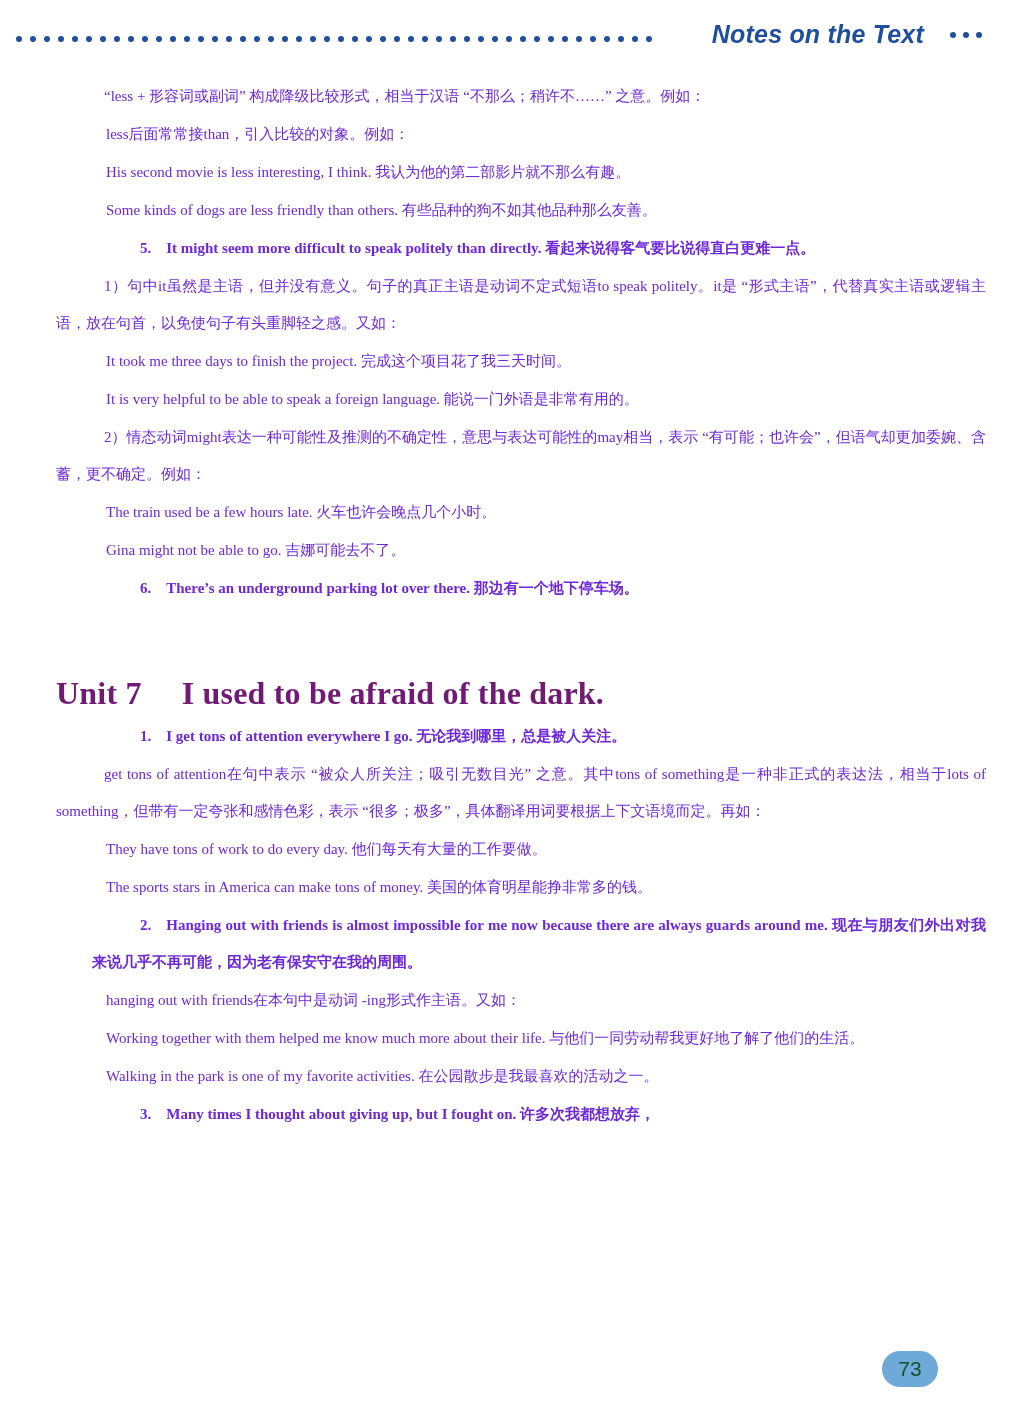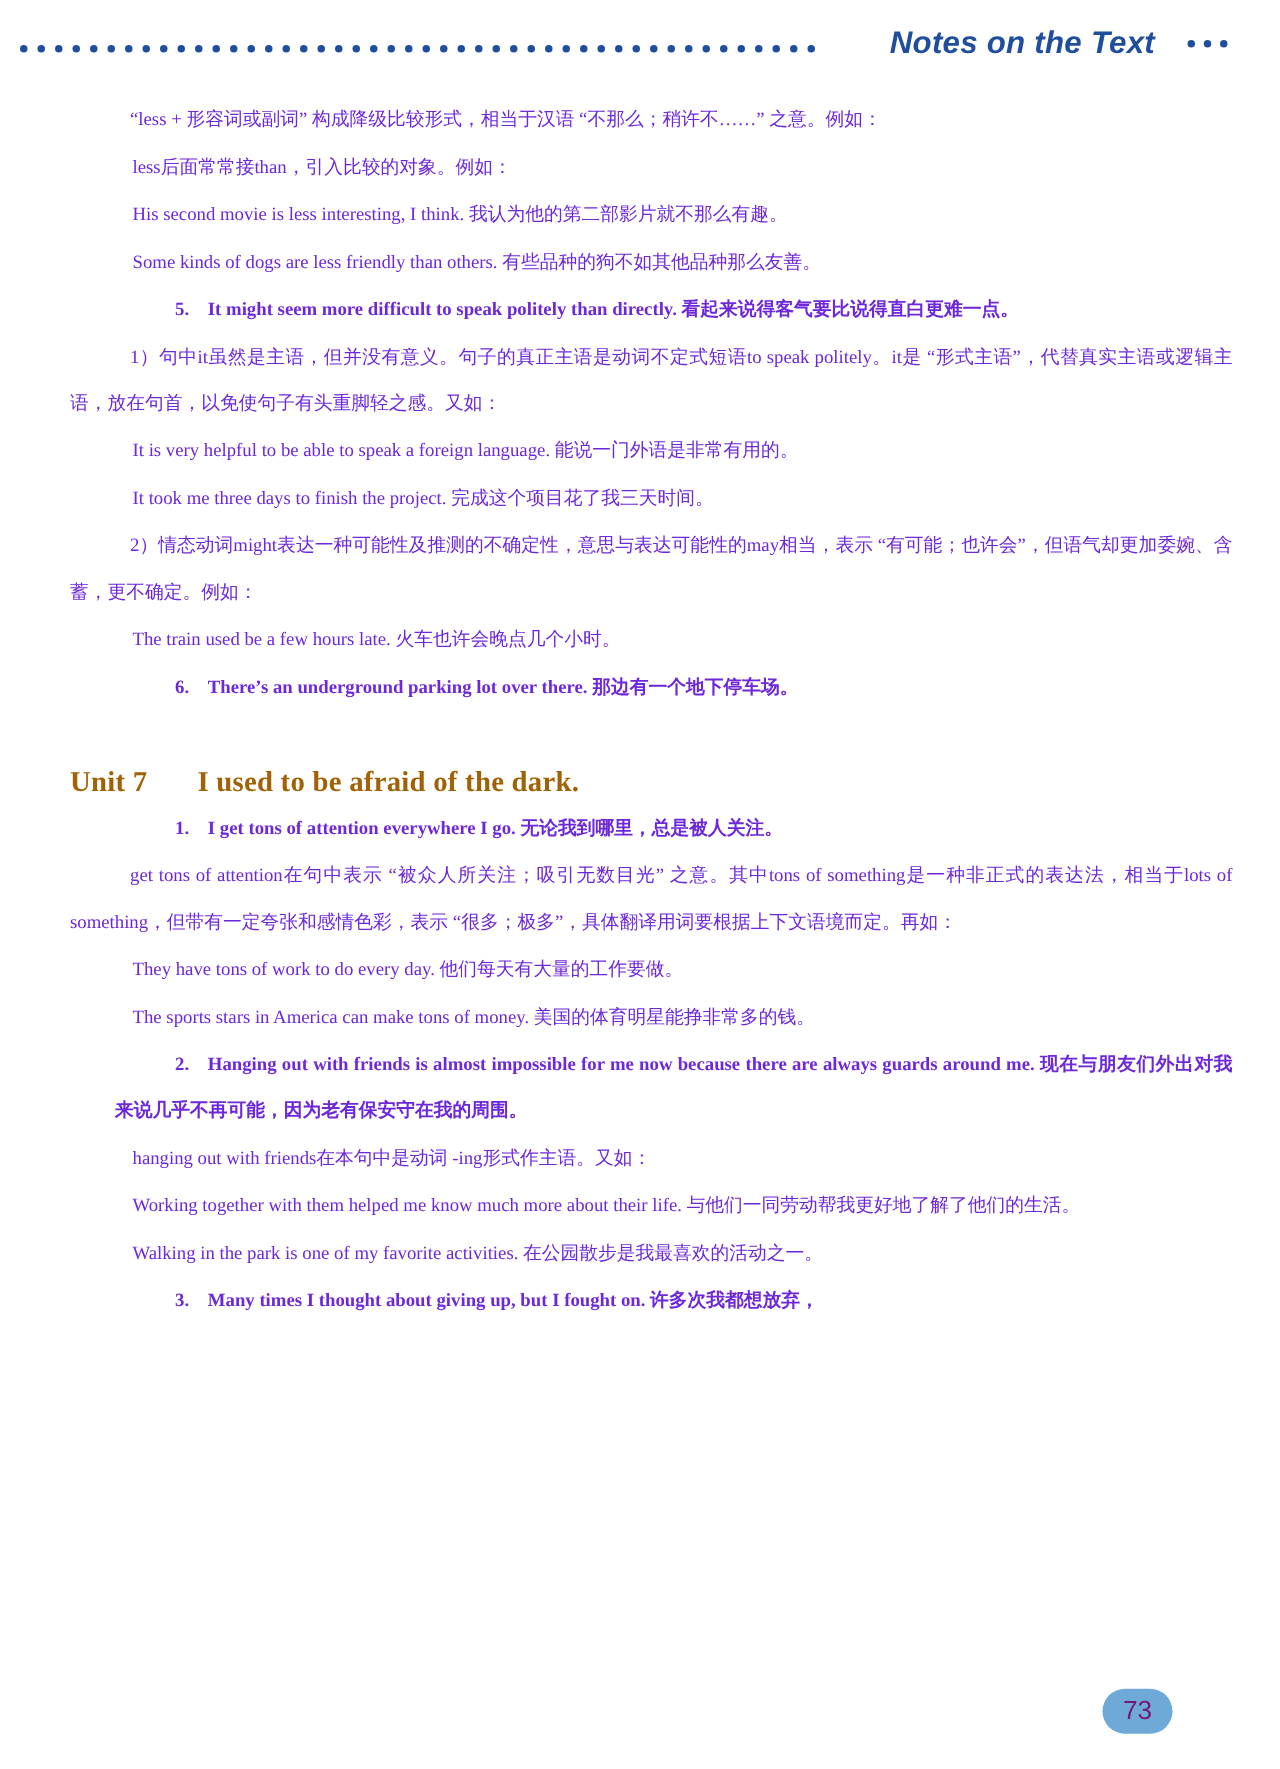--- a/index.html
+++ b/index.html
@@ -95,42 +95,42 @@
   }
   .hang {
     padding-left: 50px;
     text-indent: 0;
   }
   .bold {
     font-weight: bold;
     margin-left: 36px;
   }
   .unit-heading {
-    margin-top: 44px;
+    margin-top: 68px;
     margin-bottom: 6px;
     font-family: "Liberation Serif", serif;
     font-weight: bold;
-    font-size: 23px;
-    color: #a16207;
+    font-size: 32px;
+    color: #701a75;
     letter-spacing: 0.2px;
   }
   .unit-heading .unit-no {
     margin-right: 40px;
   }
 
   
   .page-number {
     position: absolute;
     right: 86px;
     bottom: 28px;
     width: 56px;
     height: 36px;
     border-radius: 18px;
     background: #6ea9d8;
-    color: #701a75;
+    color: #14532d;
     font-family: "Liberation Sans", sans-serif;
     font-size: 21px;
     display: flex;
     align-items: center;
     justify-content: center;
   }
 </style>
 </head>
 <body>
 
@@ -195,25 +195,26 @@
 
   <div class="content">
 
     <p class="indent">“less + 形容词或副词” 构成降级比较形式，相当于汉语 “不那么；稍许不……” 之意。例如：</p>
     <p class="hang">less后面常常接than，引入比较的对象。例如：</p>
     <p class="hang">His second movie is less interesting, I think. 我认为他的第二部影片就不那么有趣。</p>
     <p class="hang">Some kinds of dogs are less friendly than others. 有些品种的狗不如其他品种那么友善。</p>
 
     <p class="indent bold">5. It might seem more difficult to speak politely than directly. 看起来说得客气要比说得直白更难一点。</p>
     <p class="indent">1）句中it虽然是主语，但并没有意义。句子的真正主语是动词不定式短语to speak politely。it是 “形式主语”，代替真实主语或逻辑主语，放在句首，以免使句子有头重脚轻之感。又如：</p>
+    <p class="hang">It took me three days to finish the project. 完成这个项目花了我三天时间。</p>
     <p class="hang">It is very helpful to be able to speak a foreign language. 能说一门外语是非常有用的。</p>
-    <p class="hang">It took me three days to finish the project. 完成这个项目花了我三天时间。</p>
 
     <p class="indent">2）情态动词might表达一种可能性及推测的不确定性，意思与表达可能性的may相当，表示 “有可能；也许会”，但语气却更加委婉、含蓄，更不确定。例如：</p>
     <p class="hang">The train used be a few hours late. 火车也许会晚点几个小时。</p>
+    <p class="hang">Gina might not be able to go. 吉娜可能去不了。</p>
 
     <p class="indent bold">6. There’s an underground parking lot over there. 那边有一个地下停车场。</p>
 
     <div class="unit-heading">
       <span class="unit-no">Unit 7</span><span>I used to be afraid of the dark.</span>
     </div>
 
     <p class="indent bold">1. I get tons of attention everywhere I go. 无论我到哪里，总是被人关注。</p>
     <p class="indent">get tons of attention在句中表示 “被众人所关注；吸引无数目光” 之意。其中tons of something是一种非正式的表达法，相当于lots of something，但带有一定夸张和感情色彩，表示 “很多；极多”，具体翻译用词要根据上下文语境而定。再如：</p>
     <p class="hang">They have tons of work to do every day. 他们每天有大量的工作要做。</p>

